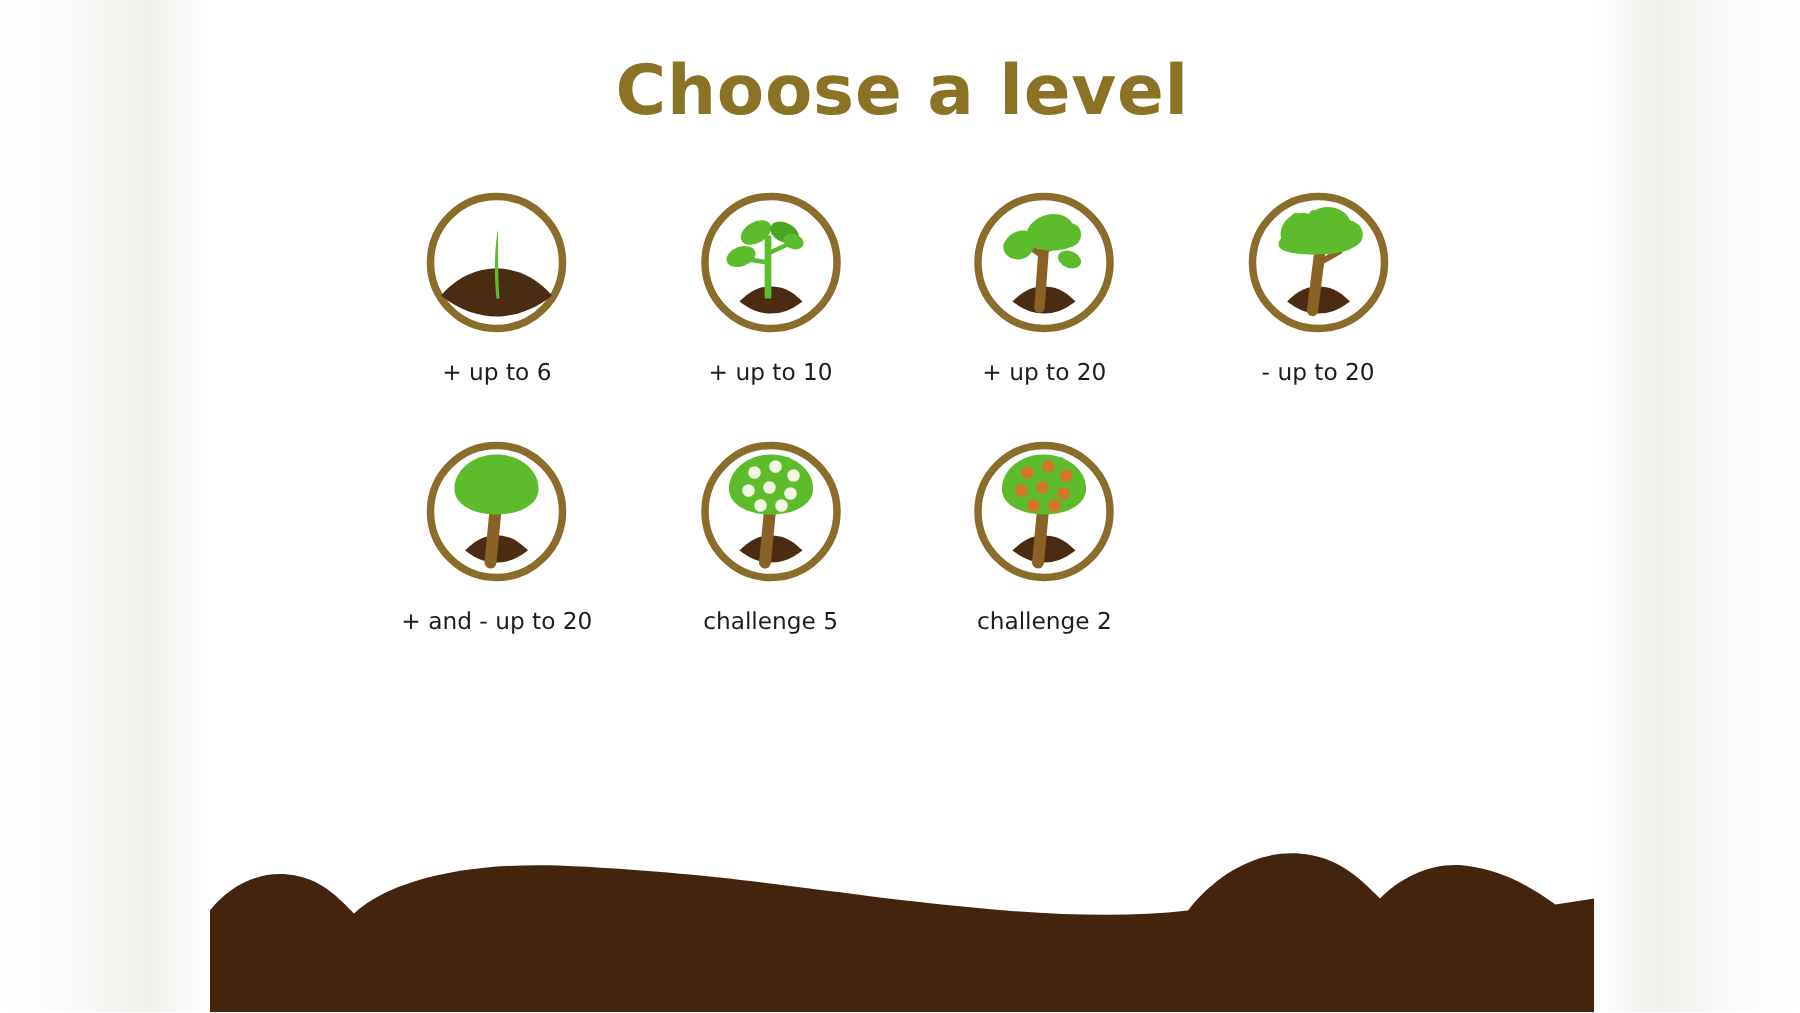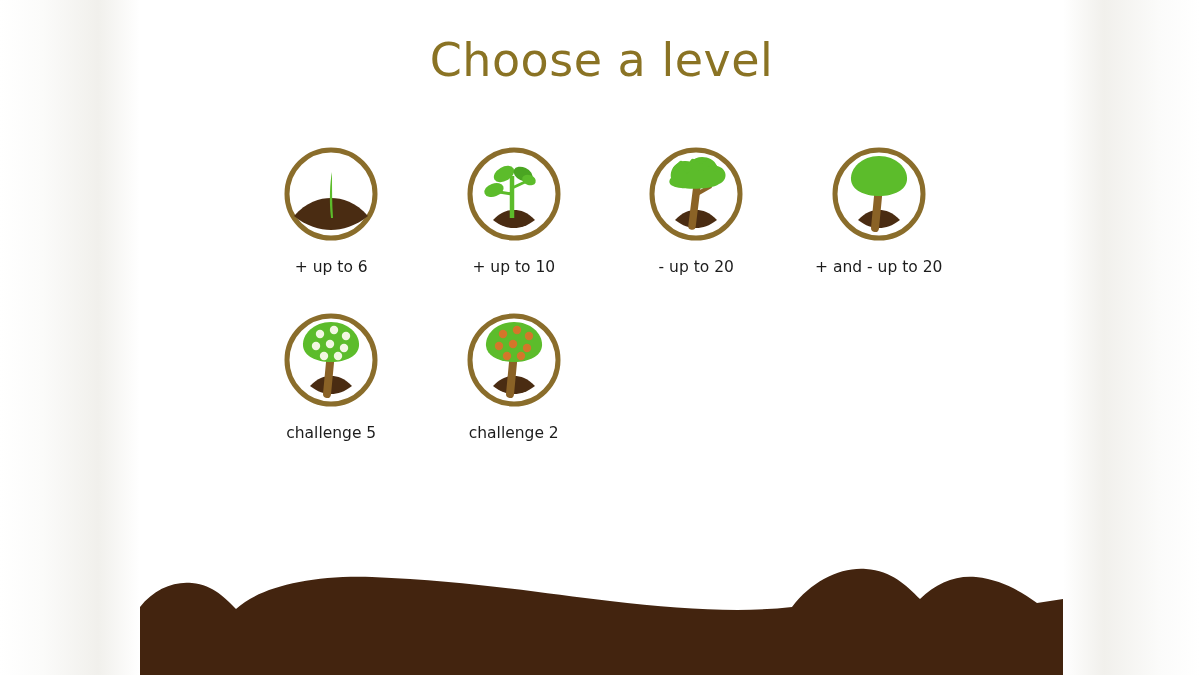--- a/index.html
+++ b/index.html
@@ -40,29 +40,29 @@
     overflow: hidden;
   }
 
   .page-title {
     position: absolute;
     top: 33px;
     left: 0;
     width: 923px;
     text-align: center;
     font-size: 46px;
-    font-weight: 400;
+    font-weight: 700;
     letter-spacing: 0.5px;
     color: #8a7324;
     font-family: "DejaVu Sans", sans-serif;
   }
 
   .grid {
     position: absolute;
-    top: 142px;
+    top: 123px;
     left: 100px;
     width: 730px;
     display: grid;
     grid-template-columns: repeat(4, 1fr);
     grid-row-gap: 31px;
     grid-column-gap: 0px;
   }
 
   .tile {
     display: flex;
@@ -128,20 +128,38 @@
             <path d="M53,76 L53,42 L53,34" stroke="#5cbc2b" stroke-width="4.5" fill="none"></path>
          <path d="M53,46 L66,40" stroke="#5cbc2b" stroke-width="3" fill="none"></path>
          <path d="M53,52 L40,50" stroke="#5cbc2b" stroke-width="3" fill="none"></path>
             <ellipse cx="45" cy="32" rx="11" ry="7" fill="#5cbc2b" transform="rotate(-30 45 32)"></ellipse>
             <ellipse cx="64" cy="32" rx="10" ry="6.5" fill="#4aa522" transform="rotate(25 64 32)"></ellipse>
             <ellipse cx="35" cy="48" rx="10" ry="6.5" fill="#5cbc2b" transform="rotate(-20 35 48)"></ellipse>
             <ellipse cx="70" cy="38" rx="7" ry="5" fill="#5cbc2b" transform="rotate(20 70 38)"></ellipse>
           </svg>
         </div>
         <div class="tile-label">+ up to 10</div>
+      </div>
+      <div class="tile">
+        <div class="badge">
+          <svg viewBox="0 0 110 110" aria-hidden="true">
+            <circle cx="55" cy="52" r="44" fill="none" stroke="#8a6d2b" stroke-width="5"></circle>
+            <path d="M34,78 C42,70 48,68 55,68 C62,68 68,70 76,78
+                   C68,84 62,86 55,86 C48,86 42,84 34,78 Z" fill="#4a2c12"></path>
+            <path d="M52,82 L55,40" stroke="#8a6226" stroke-width="7" fill="none" stroke-linecap="round"></path>
+         <path d="M55,48 L40,38" stroke="#8a6226" stroke-width="4" fill="none"></path>
+         <path d="M55,44 L70,38" stroke="#8a6226" stroke-width="4" fill="none"></path>
+            <path d="M44,30 C50,18 68,16 74,26 C82,28 82,40 72,42
+                  C62,46 48,44 44,38 Z" fill="#5cbc2b"></path>
+         <path d="M28,40 C32,30 44,28 48,34 C52,40 46,50 38,50
+                  C32,50 27,46 28,40 Z" fill="#5cbc2b"></path>
+            <ellipse cx="72" cy="50" rx="8" ry="5.5" fill="#5cbc2b" transform="rotate(22 72 50)"></ellipse>
+          </svg>
+        </div>
+        <div class="tile-label">+ up to 20</div>
       </div>
       <div class="tile">
         <div class="badge">
           <svg viewBox="0 0 110 110" aria-hidden="true">
             <circle cx="55" cy="52" r="44" fill="none" stroke="#8a6d2b" stroke-width="5"></circle>
             <path d="M34,78 C42,70 48,68 55,68 C62,68 68,70 76,78
                    C68,84 62,86 55,86 C48,86 42,84 34,78 Z" fill="#4a2c12"></path>
             <path d="M51,84 L56,44" stroke="#8a6226" stroke-width="7.5" fill="none" stroke-linecap="round"></path>
          <path d="M56,52 L70,44" stroke="#8a6226" stroke-width="4" fill="none"></path>
             <path d="M30,36 C28,24 40,16 50,20 C56,12 72,14 76,24

